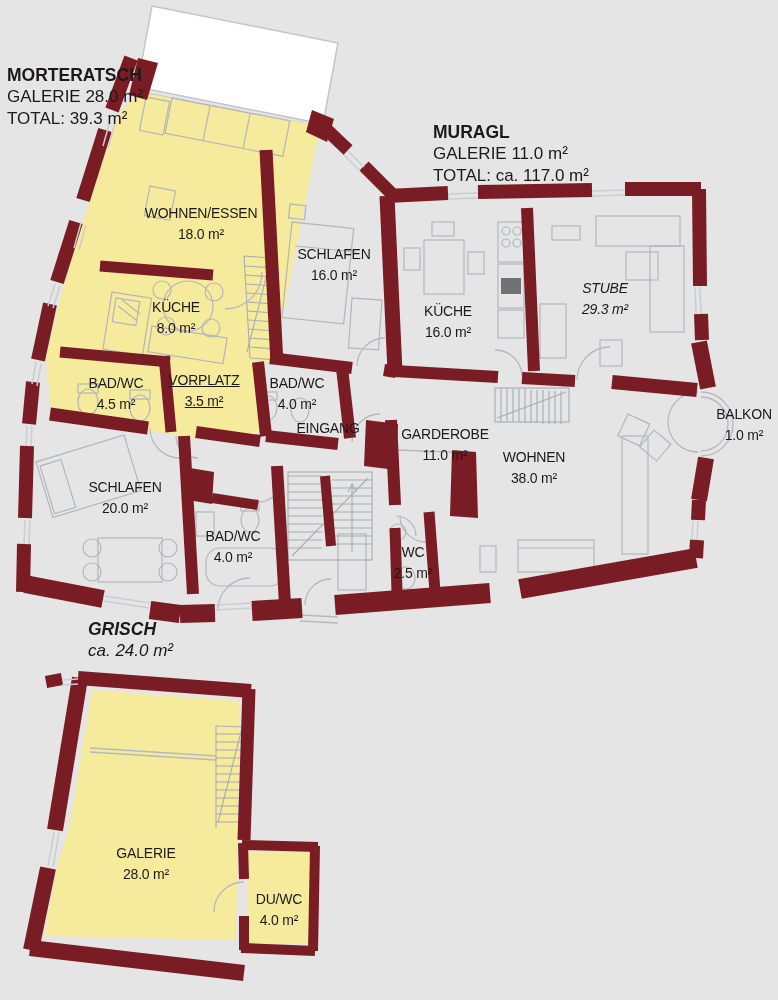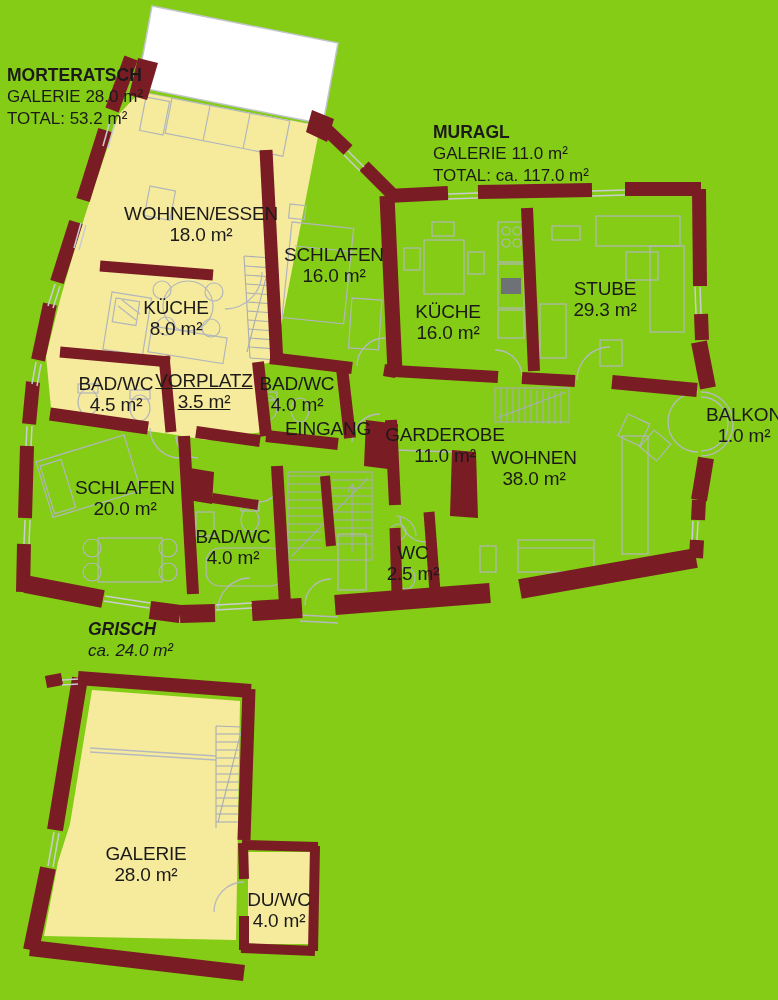--- a/index.html
+++ b/index.html
@@ -1,20 +1,20 @@
 <!DOCTYPE html>
 <html><head>
 <meta charset="utf-8">
 <style>
   html,body{margin:0;padding:0;background:#ffffff;}
-  #stage{position:relative;width:778px;height:1000px;background:#84cc16;overflow:hidden;
+  #stage{position:relative;width:778px;height:1000px;background:#e5e5e5;overflow:hidden;
          font-family:"Liberation Sans",sans-serif;}
   #plan-svg{position:absolute;left:0;top:0;}
   .room-label{position:absolute;transform:translate(-50%,-50%);text-align:center;
-              color:#1c1a19;font-size:19px;line-height:21px;white-space:nowrap;letter-spacing:-0.2px;}
+              color:#1c1a19;font-size:14px;line-height:21px;white-space:nowrap;letter-spacing:-0.2px;}
   .apt-label{position:absolute;color:#1c1a19;font-size:17px;line-height:22px;white-space:nowrap;}
   .apt-label .apt-name{font-weight:bold;font-size:17.5px;}
   
   .wall{stroke:#7a1c24;fill:none;stroke-linecap:butt;}
   .wallfill{fill:#7a1c24;stroke:none;}
   .thin{stroke:#b5b9be;stroke-width:1.3;fill:none;}
   .stair{stroke:#a8adb2;stroke-width:1.1;fill:none;}
   .glaze{stroke:#c9cdd2;stroke-width:1.5;fill:none;}
   .furn{stroke:#b2b6bb;stroke-width:1.2;fill:none;}
   .yellow{fill:#f6eb9d;stroke:none;}
@@ -334,21 +334,21 @@
     <line class="glaze" x1="62" y1="680" x2="78" y2="679"></line>
         <line class="glaze" x1="62" y1="685" x2="78" y2="684"></line>
     <line class="glaze" x1="54" y1="832" x2="48" y2="866"></line>
         <line class="glaze" x1="59" y1="833" x2="53" y2="867"></line>
   </g>
 </svg>
 
   <div class="apt-label" style="left:7px;top:64px;">
     <div class="apt-name">MORTERATSCH</div>
     <div>GALERIE 28.0 m²</div>
-    <div>TOTAL: 53.2 m²</div>
+    <div>TOTAL: 39.3 m²</div>
   </div>
   <div class="apt-label" style="left:433px;top:121px;">
     <div class="apt-name">MURAGL</div>
     <div>GALERIE 11.0 m²</div>
     <div>TOTAL: ca. 117.0 m²</div>
   </div>
   <div class="apt-label" style="left:88px;top:618px;font-style:italic;">
     <div class="apt-name">GRISCH</div>
     <div>ca. 24.0 m²</div>
   </div>
@@ -362,21 +362,21 @@
     <div>8.0 m²</div>
   </div>
   <div class="room-label" style="left:334px;top:265px;">
     <div>SCHLAFEN</div>
     <div>16.0 m²</div>
   </div>
   <div class="room-label" style="left:448px;top:322px;">
     <div>KÜCHE</div>
     <div>16.0 m²</div>
   </div>
-  <div class="room-label" style="left:605px;top:299px;">
+  <div class="room-label" style="left:605px;top:299px;font-style:italic;">
     <div>STUBE</div>
     <div>29.3 m²</div>
   </div>
   <div class="room-label" style="left:116px;top:394px;">
     <div>BAD/WC</div>
     <div>4.5 m²</div>
   </div>
   <div class="room-label" style="left:204px;top:391px;text-decoration:underline;">
     <div>VORPLATZ</div>
     <div>3.5 m²</div>

